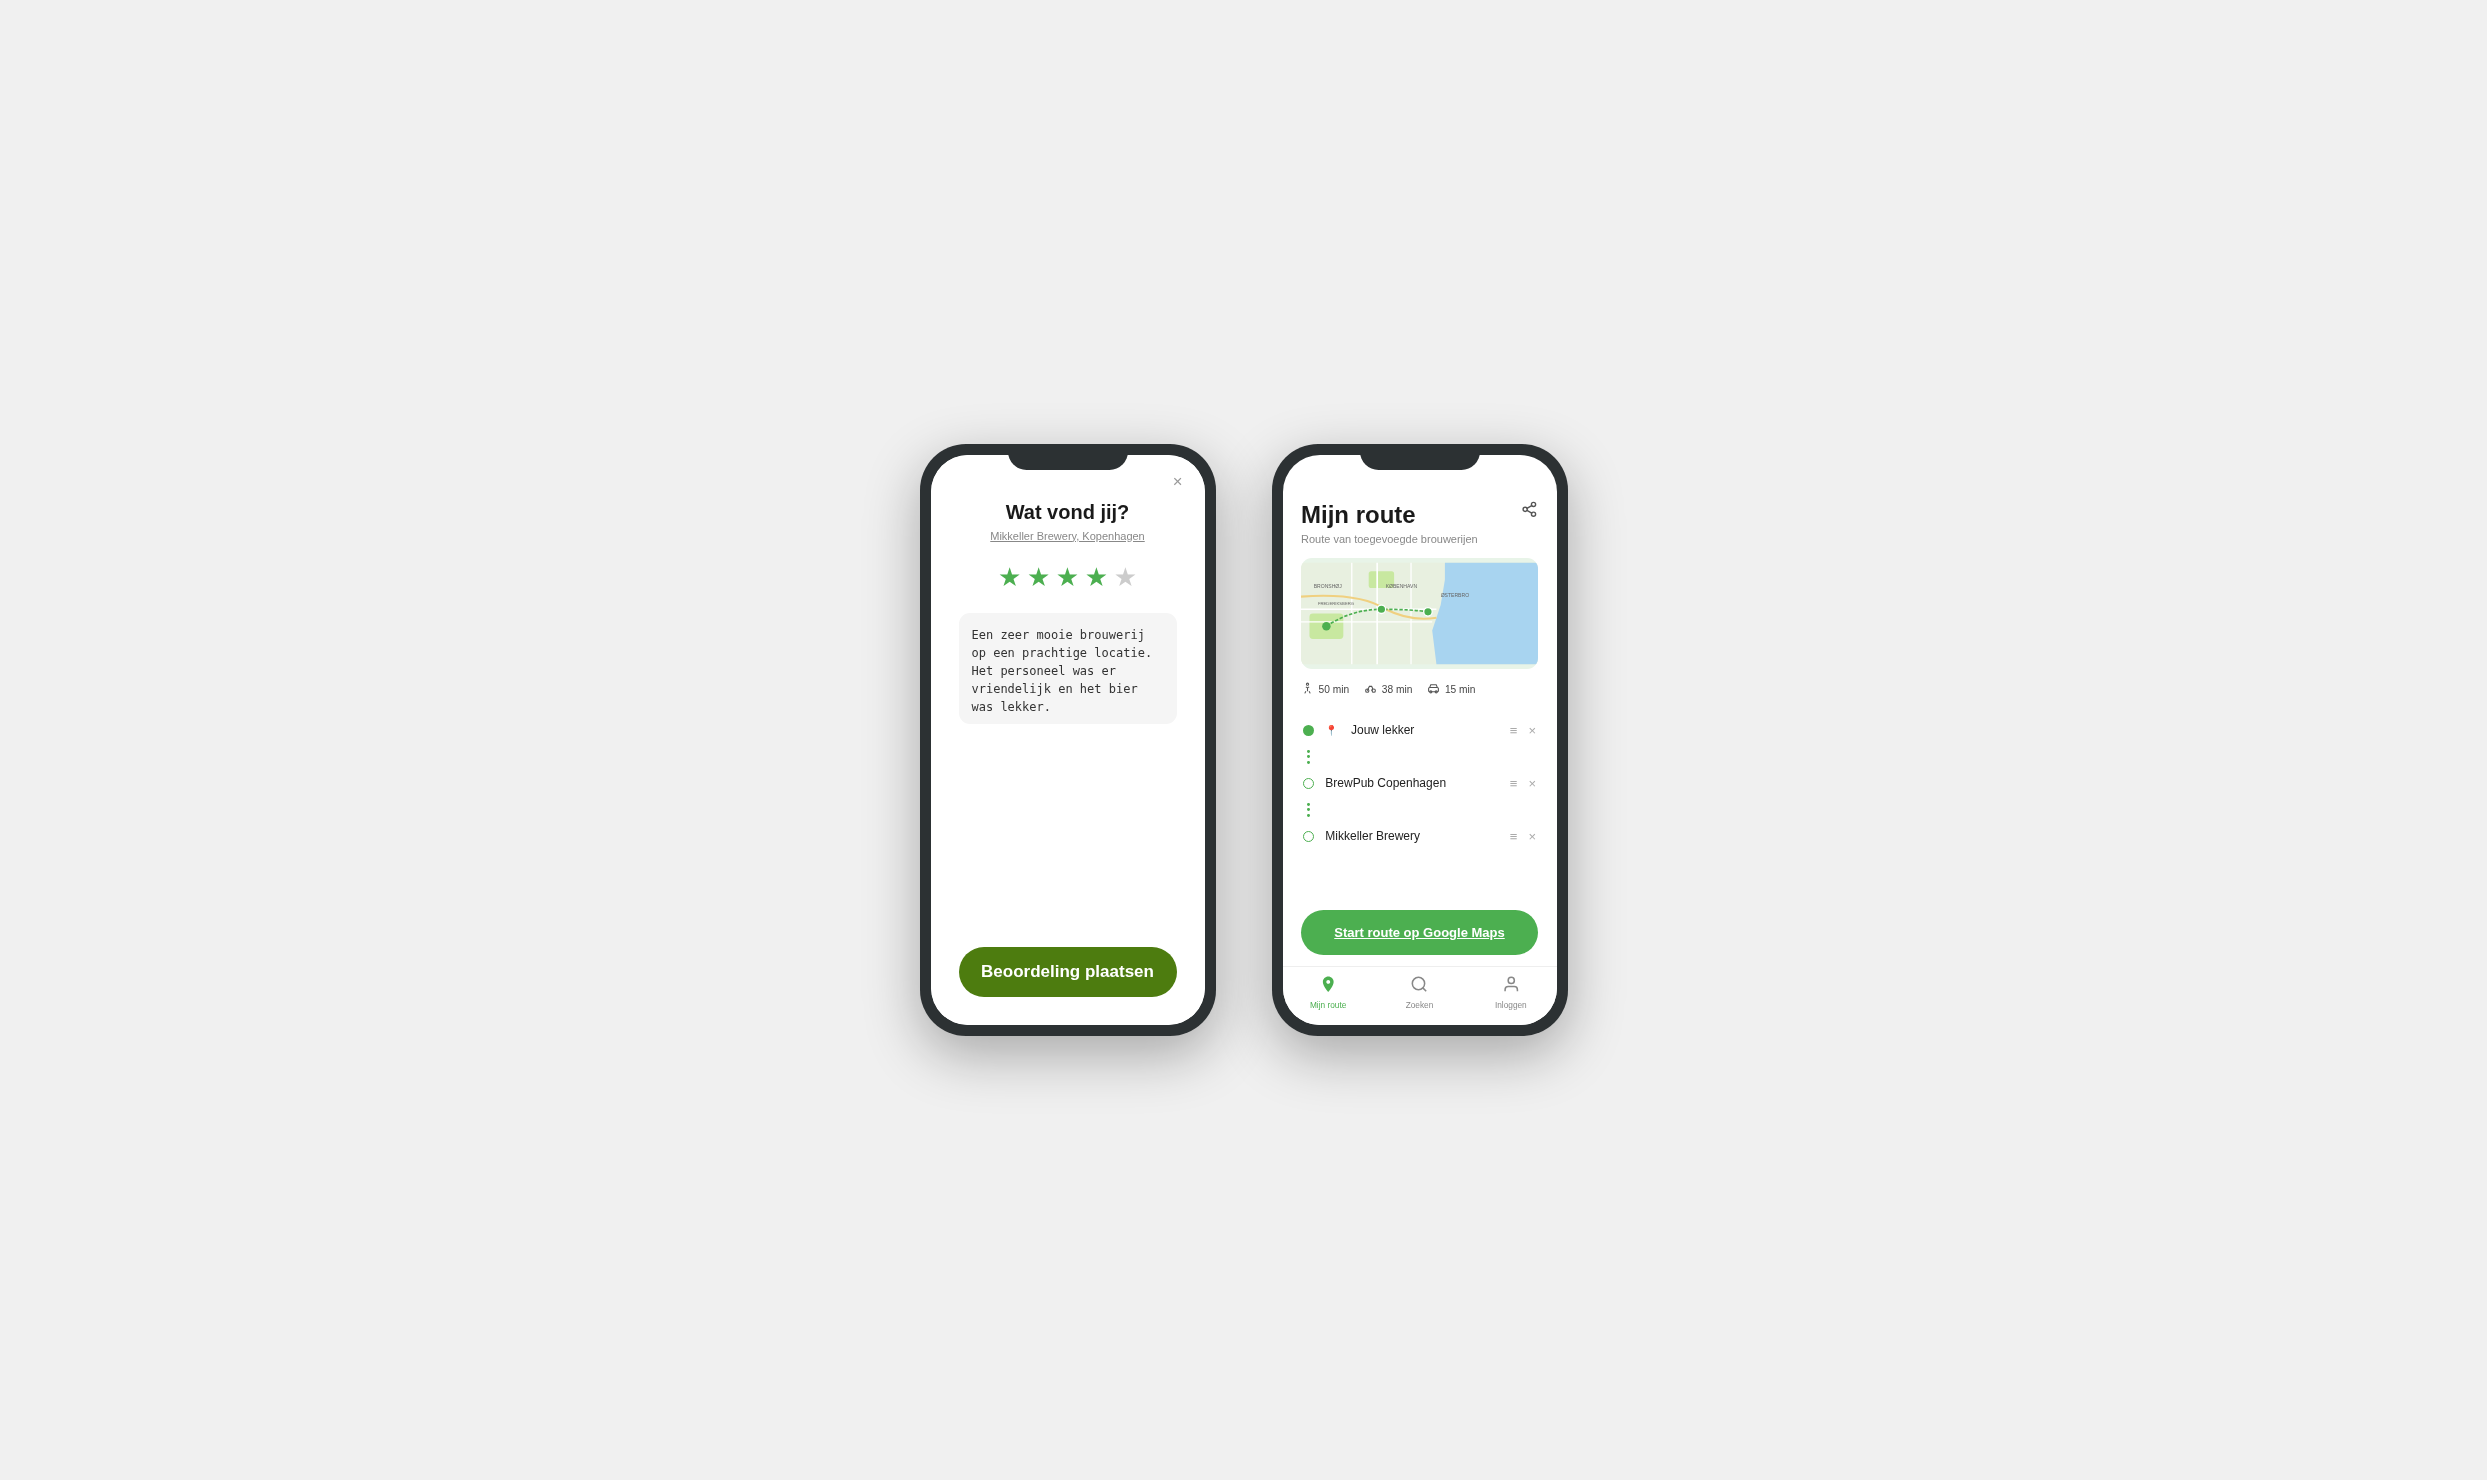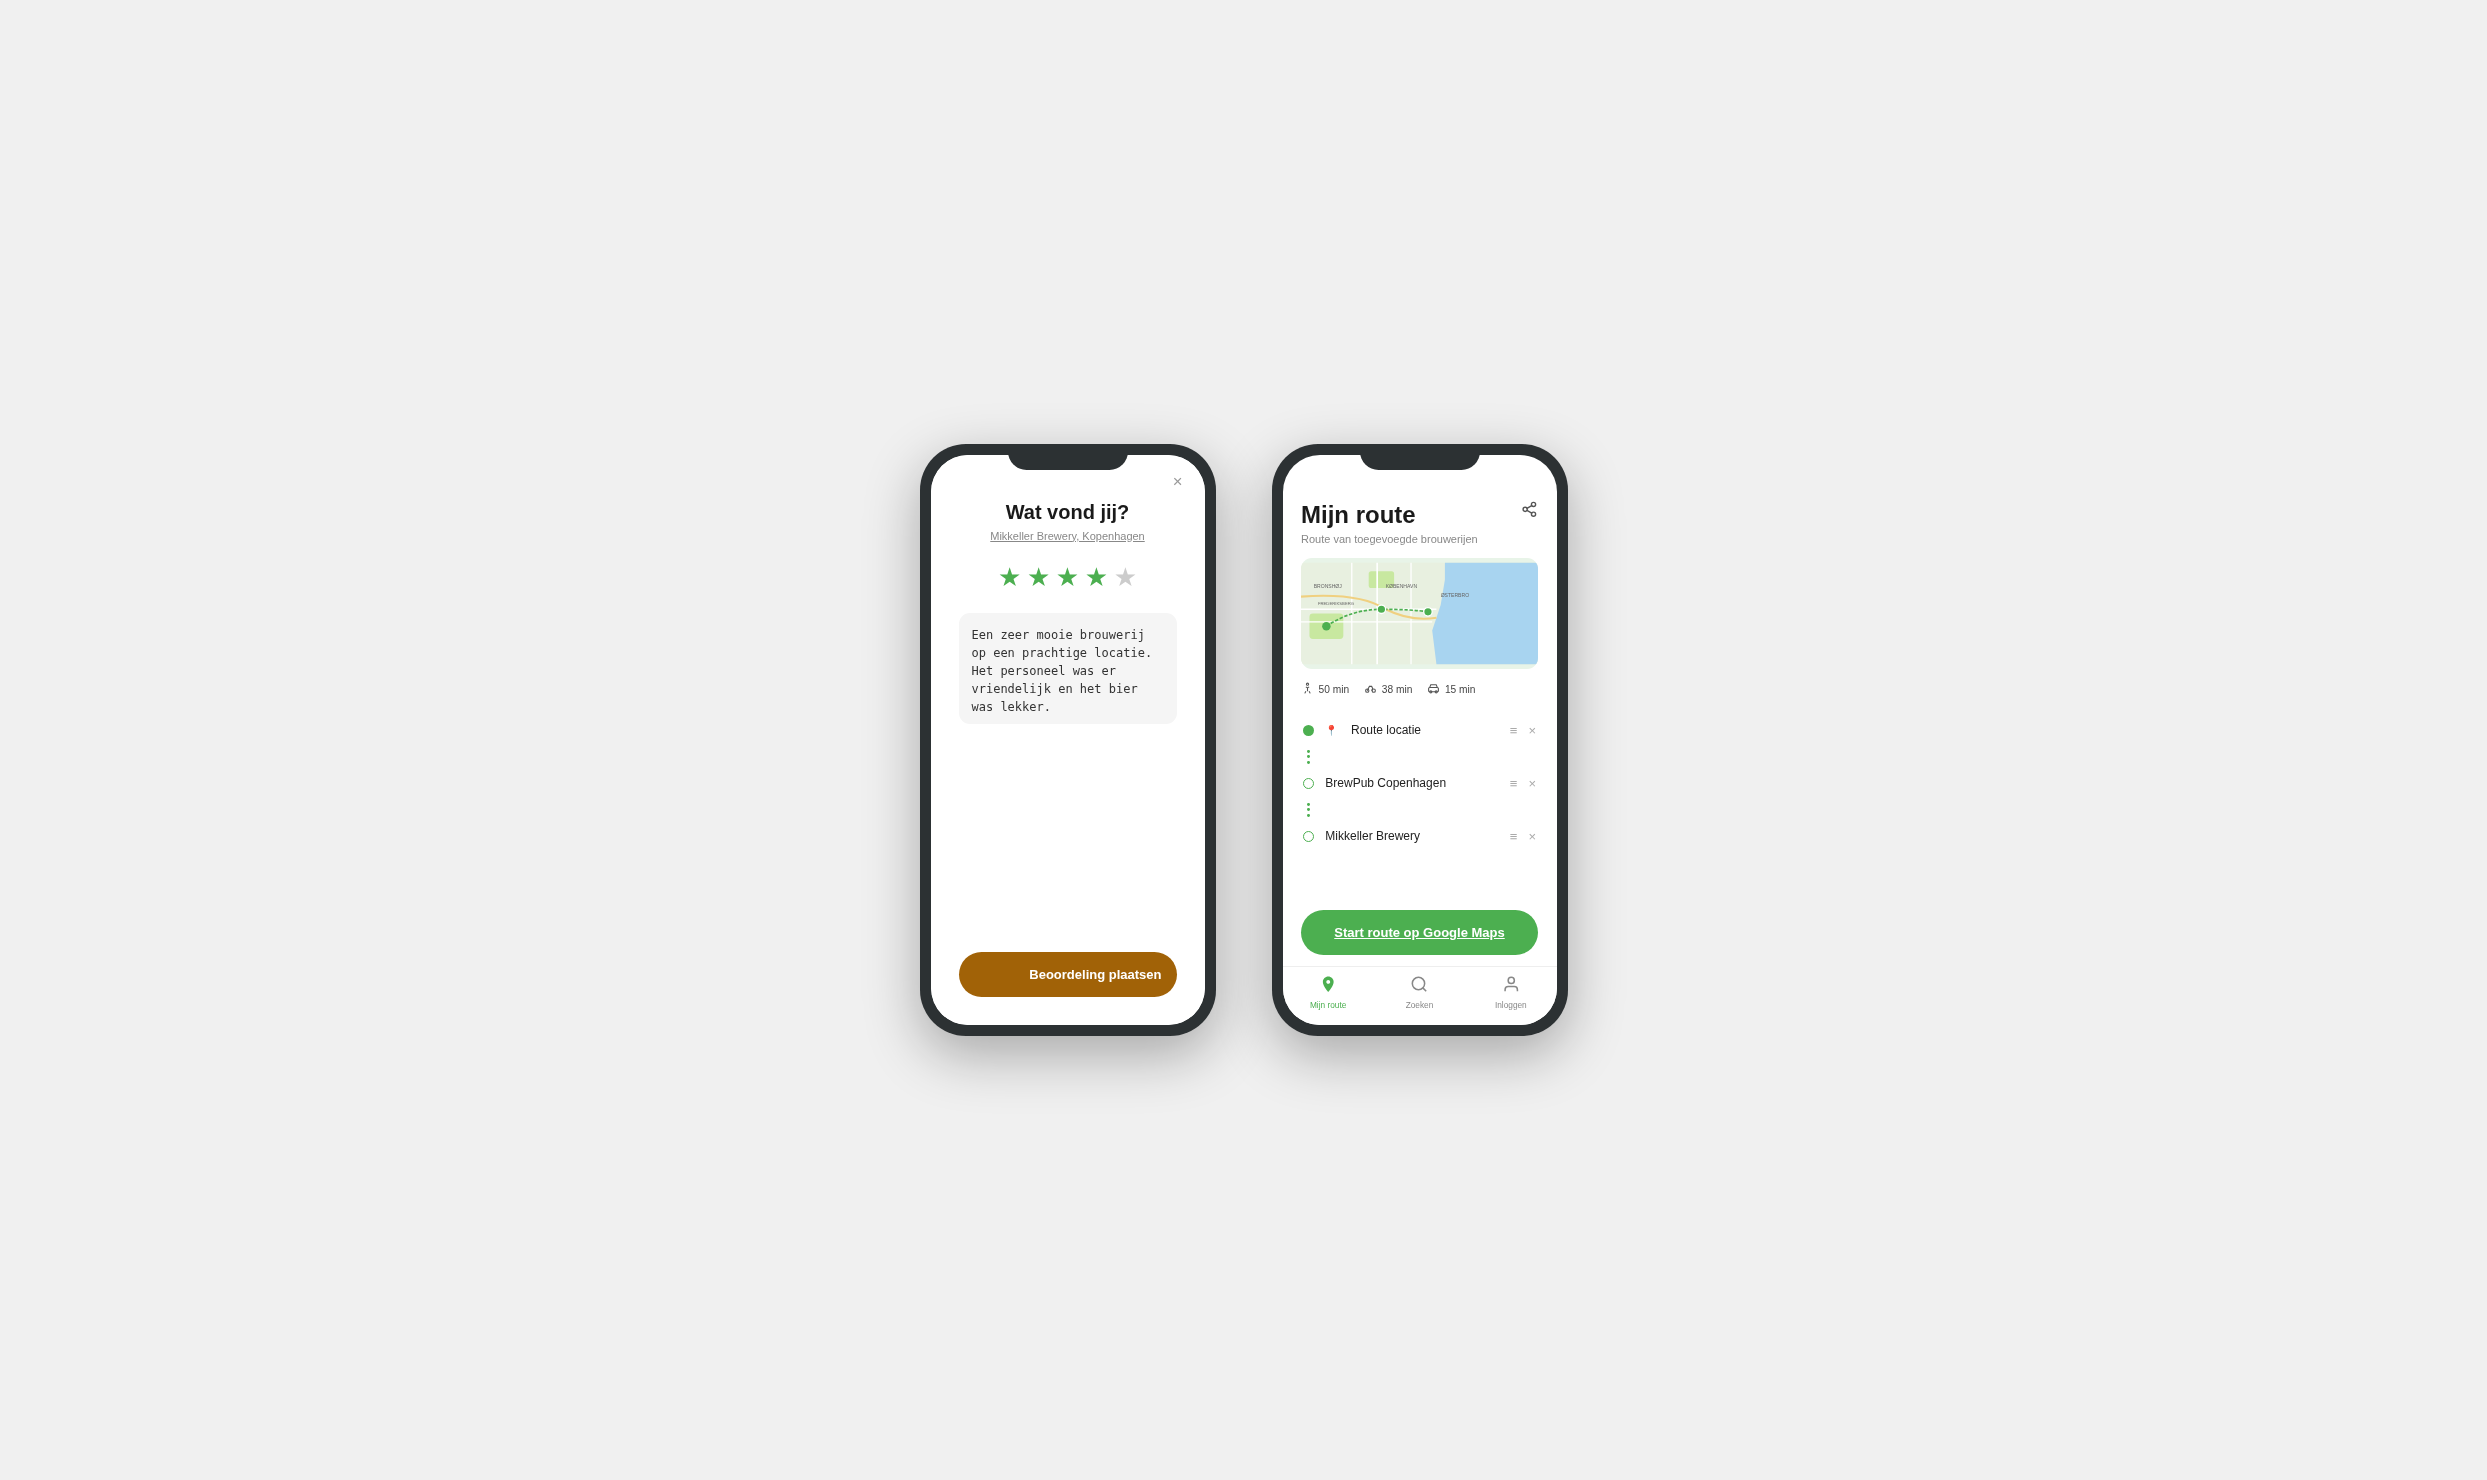--- a/index.html
+++ b/index.html
@@ -119,30 +119,29 @@
       font-size: 12px;
       color: #333;
       line-height: 1.5;
       border: none;
       resize: none;
       margin-bottom: auto;
     }
 
     .submit-btn {
       width: 100%;
-      background: #a16207;
+      background: #4d7c0f;
       color: #fff;
       border: none;
       border-radius: 28px;
       padding: 15px;
-      font-size: 13px;
+      font-size: 17px;
       font-weight: 600;
       cursor: pointer;
       margin-top: 22px;
-      text-align: right;
     }
 
     .route-content {
       flex: 1;
       display: flex;
       flex-direction: column;
       padding: 46px 18.5px 0;
       overflow: hidden;
     }
 
@@ -462,21 +461,21 @@
           </div>
         </div>
 
         <div class="route-stops">
 
           <div class="route-stop">
             <div class="stop-indicator">
               <div class="stop-dot-filled"></div>
             </div>
             <span class="stop-location-icon">📍</span>
-            <span class="stop-label">Route locatie</span>
+            <span class="stop-label">Jouw lekker</span>
             <div class="stop-actions">
               <button class="stop-action-btn">≡</button>
               <button class="stop-action-btn">×</button>
             </div>
           </div>
 
           <div class="connector-section">
             <div class="connector-dots">
               <div class="dot-small"></div>
               <div class="dot-small"></div>

